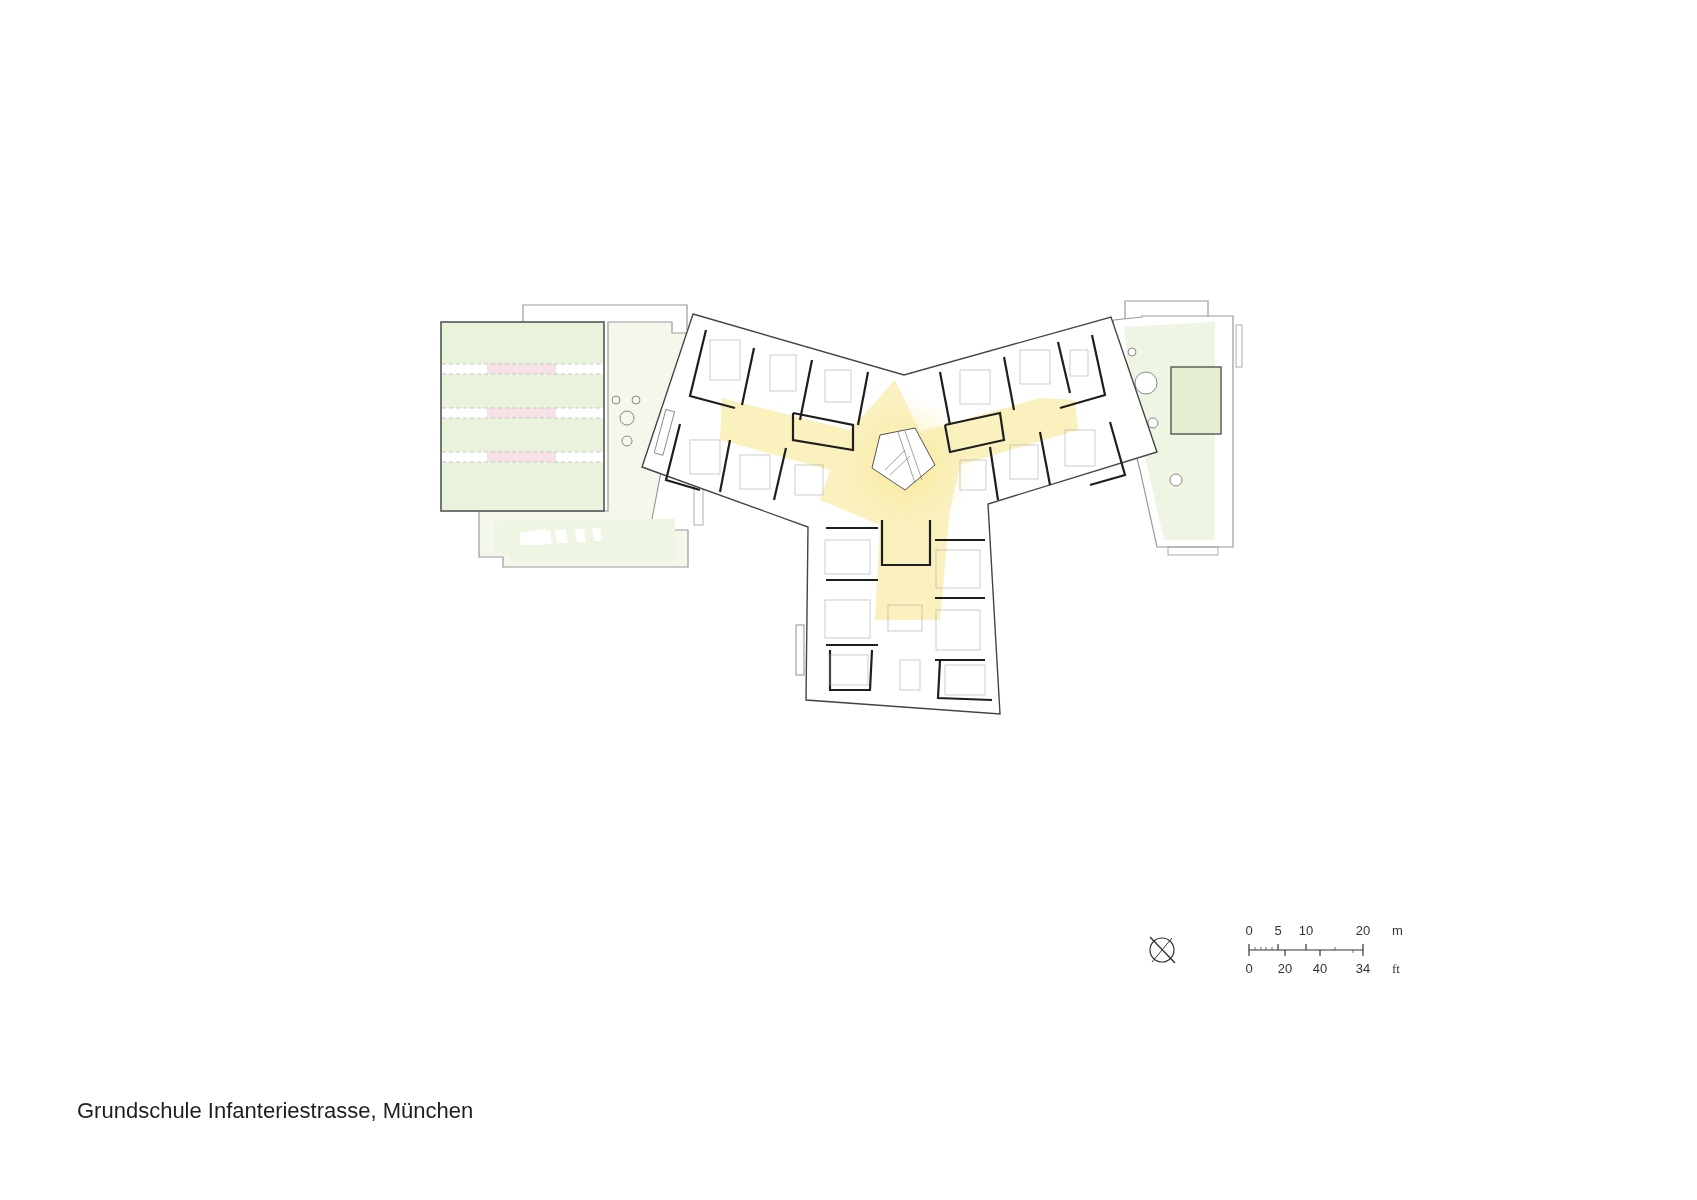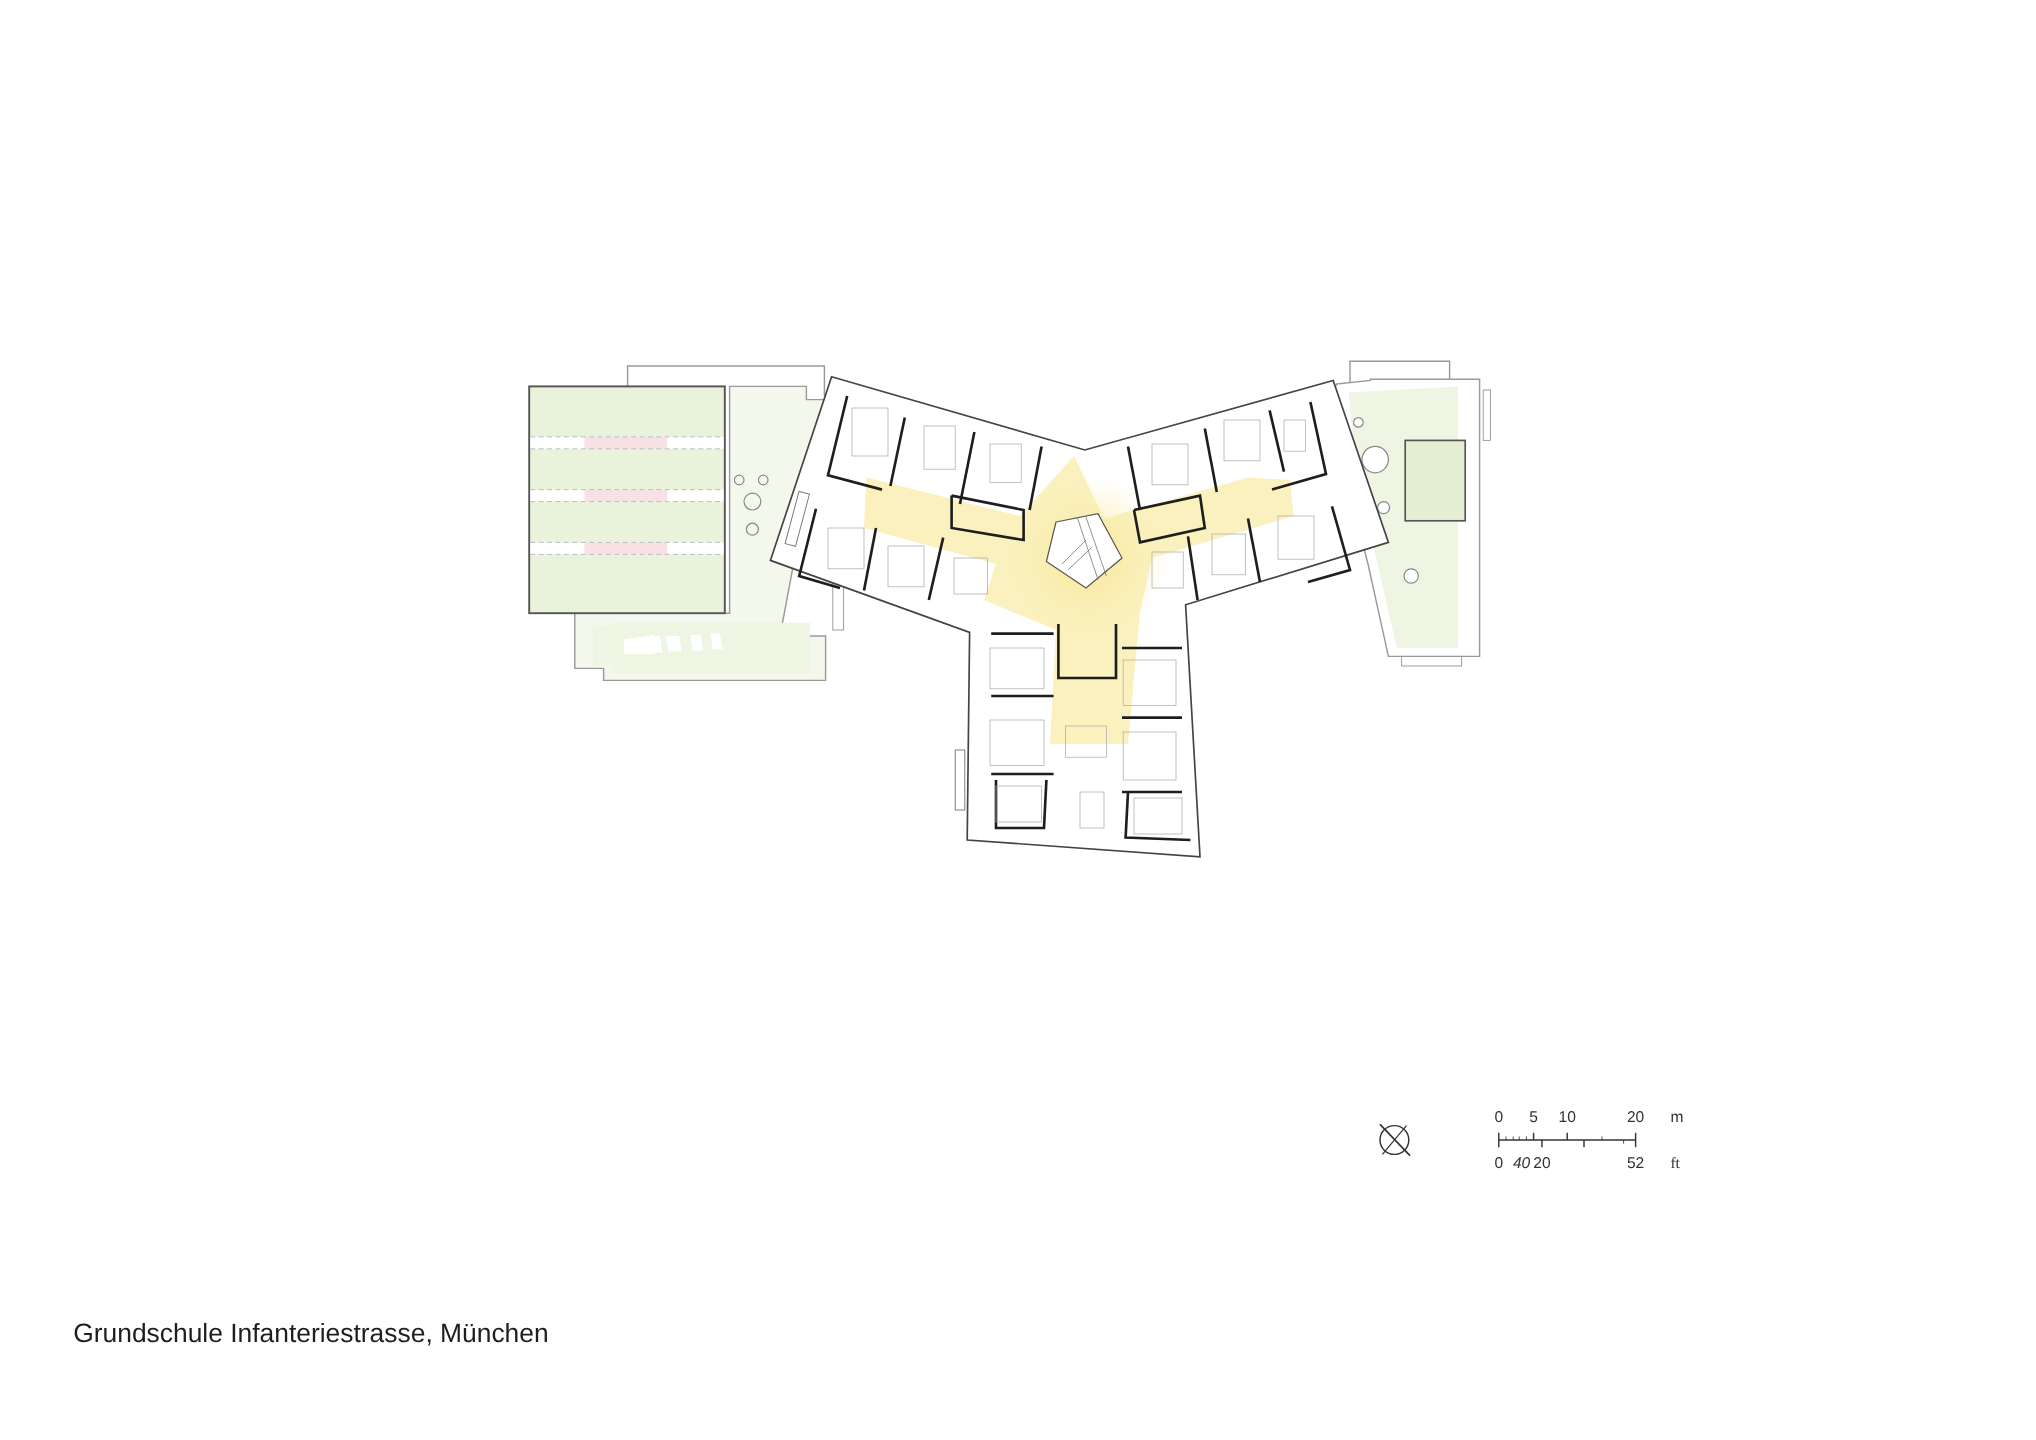--- a/index.html
+++ b/index.html
@@ -1,19 +1,19 @@
 <!DOCTYPE html>
 <html><head>
 <meta charset="utf-8">
 <style>
   html, body { margin: 0; padding: 0; background: #ffffff; }
   body { width: 1697px; height: 1200px; position: relative; overflow: hidden;
          font-family: "Liberation Sans", sans-serif; color: #1a1a1a; }
   .plan { position: absolute; left: 0; top: 0; width: 1697px; height: 1200px; }
-  .caption { position: absolute; left: 61px; top: 1097px; font-size: 22px; line-height: 27px; color: #1e1e1e; }
+  .caption { position: absolute; left: 77px; top: 1097px; font-size: 22px; line-height: 27px; color: #1e1e1e; }
   .caption div { white-space: nowrap; }
   .scale-label { position: absolute; font-size: 13px; color: #333; font-family: "Liberation Sans", sans-serif; transform: translateX(-50%); }
   .unit { transform: none; }
 </style>
 </head>
 <body>
 
 <svg class="plan" viewBox="0 0 1697 1200" xmlns="http://www.w3.org/2000/svg">
 
   <g>
@@ -173,20 +173,20 @@
 
 <div>
   <span class="scale-label" style="left:1249px; top:923px;">0</span>
   <span class="scale-label" style="left:1278px; top:923px;">5</span>
   <span class="scale-label" style="left:1306px; top:923px;">10</span>
   <span class="scale-label" style="left:1363px; top:923px;">20</span>
   <span class="scale-label unit" style="left:1392px; top:923px;">m</span>
 
   <span class="scale-label" style="left:1249px; top:961px;">0</span>
   <span class="scale-label" style="left:1285px; top:961px;">20</span>
-  <span class="scale-label" style="left:1268px; top:961px;font-style:italic;">40</span>
-  <span class="scale-label" style="left:1363px; top:961px;">52</span>
+  <span class="scale-label" style="left:1320px; top:961px;">40</span>
+  <span class="scale-label" style="left:1363px; top:961px;">34</span>
   <span class="scale-label unit" style="left:1392px; top:961px;font-family:Liberation Serif, serif;">ft</span>
 </div>
 
 <div class="caption">
   <div>Grundschule Infanteriestrasse, München</div>
 </div>
 
 </body></html>

